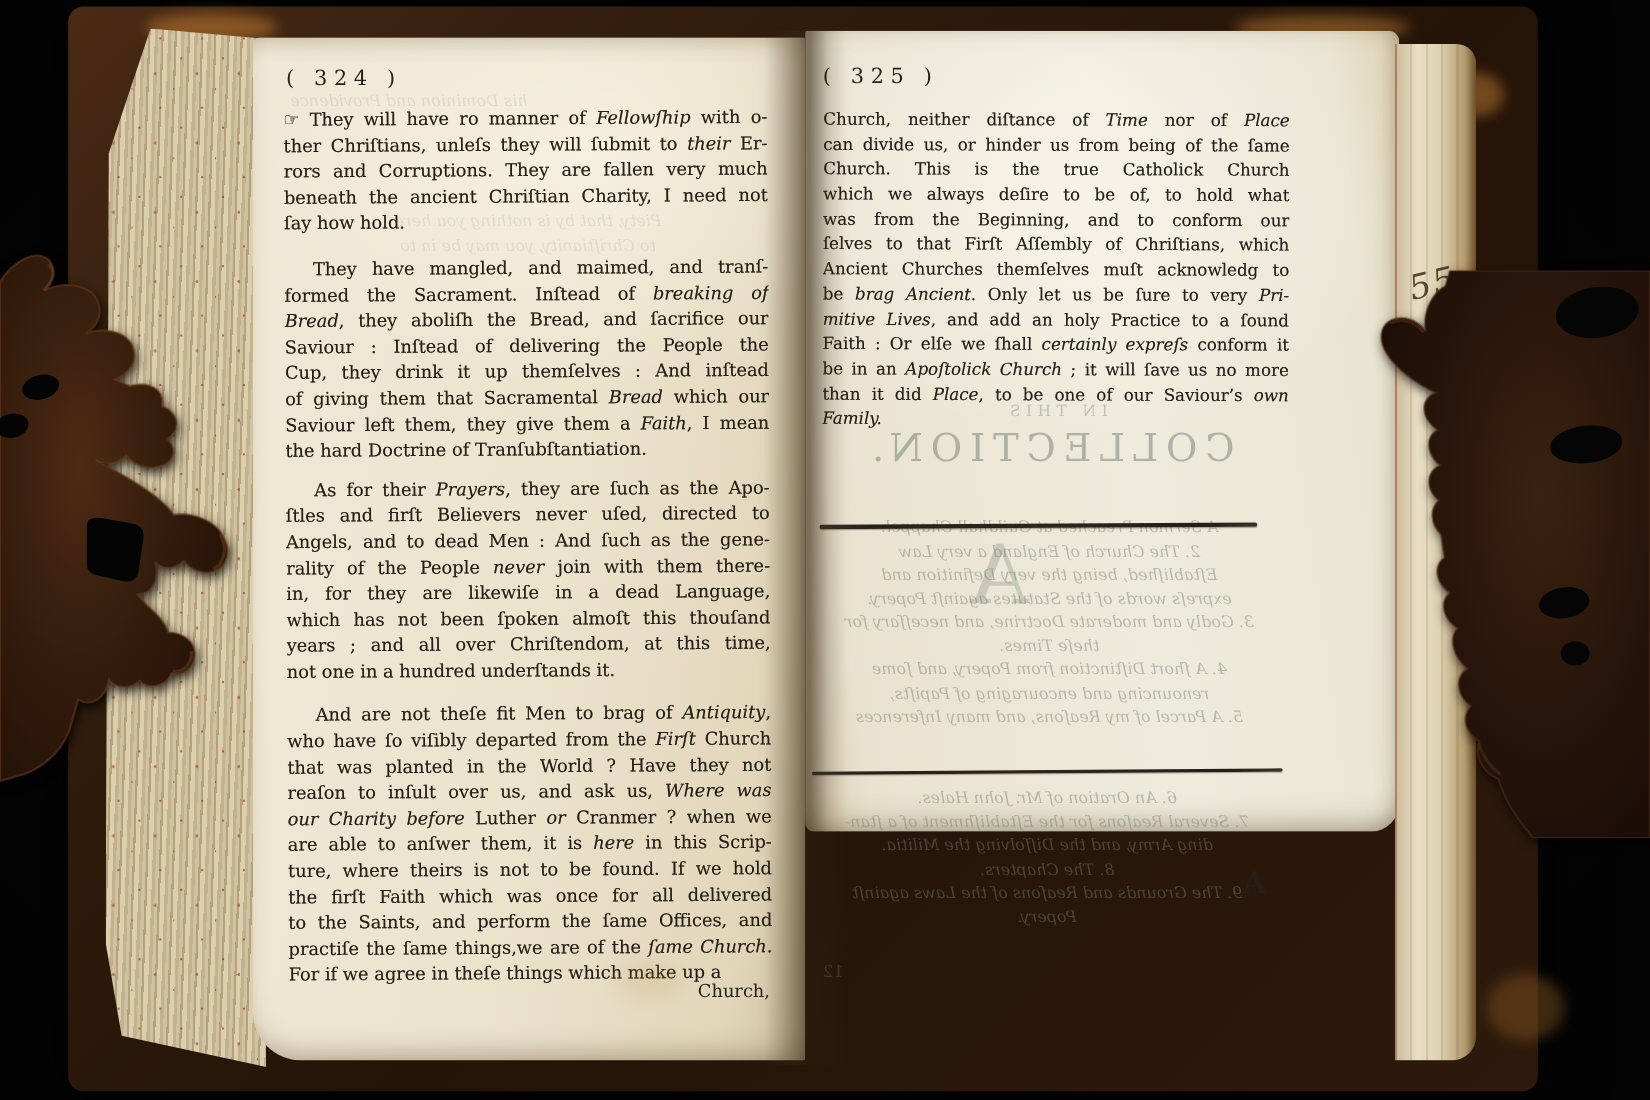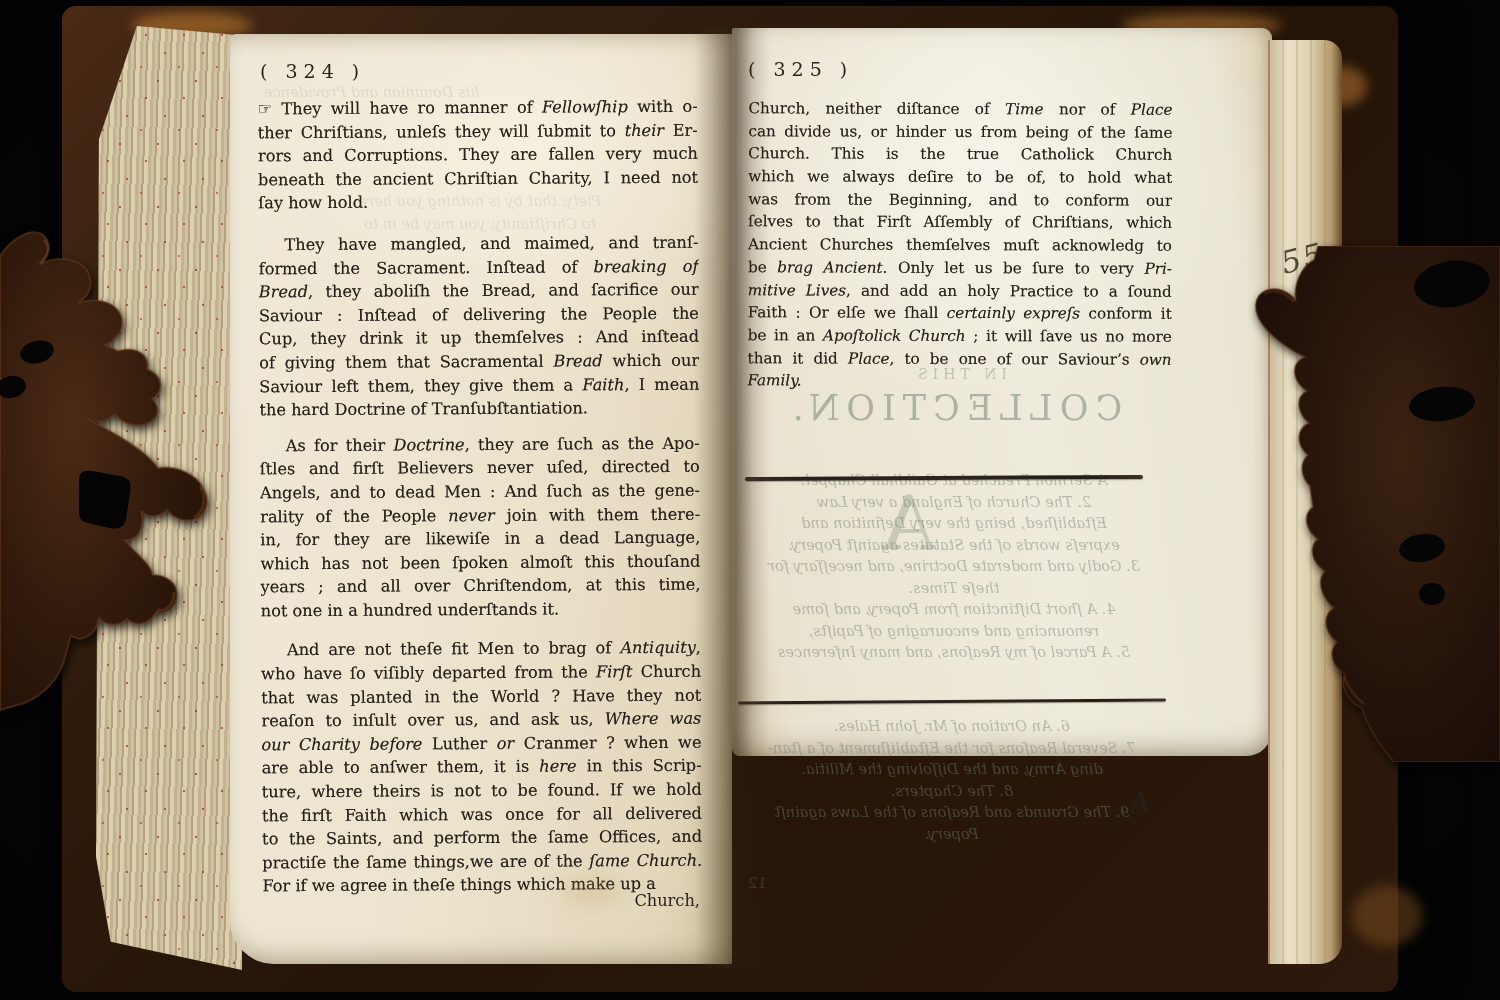--- a/index.html
+++ b/index.html
@@ -141,21 +141,21 @@
           <div class="tline indented"><span>They have mangled, and maimed, and tranſ-</span></div>
           <div class="tline"><span>formed the Sacrament.  Inſtead of </span><span class="it">breaking of</span></div>
           <div class="tline"><span class="it">Bread</span><span>, they aboliſh the Bread, and ſacrifice our</span></div>
           <div class="tline"><span>Saviour : Inſtead of delivering the People the</span></div>
           <div class="tline"><span>Cup, they drink it up themſelves :  And inſtead</span></div>
           <div class="tline"><span>of giving them that Sacramental </span><span class="it">Bread</span><span> which our</span></div>
           <div class="tline"><span>Saviour left them, they give them a </span><span class="it">Faith</span><span>, I mean</span></div>
           <div class="tline lastline"><span>the hard Doctrine of Tranſubſtantiation.</span></div>
         </div>
         <div class="para p-gap3">
-          <div class="tline indented"><span>As for their </span><span class="it">Doctrine</span><span>, they are ſuch as the Apo-</span></div>
+          <div class="tline indented"><span>As for their </span><span class="it">Prayers</span><span>, they are ſuch as the Apo-</span></div>
           <div class="tline"><span>ſtles and firſt Believers never uſed, directed to</span></div>
           <div class="tline"><span>Angels, and to dead Men :  And ſuch as the gene-</span></div>
           <div class="tline"><span>rality of the People </span><span class="it">never</span><span> join with them there-</span></div>
           <div class="tline"><span>in, for they are likewiſe in a dead Language,</span></div>
           <div class="tline"><span>which has not been ſpoken almoſt this thouſand</span></div>
           <div class="tline"><span>years ; and all over Chriſtendom, at this time,</span></div>
           <div class="tline lastline"><span>not one in a hundred underſtands it.</span></div>
         </div>
         <div class="para p-gap0">
           <div class="tline indented"><span>And are not theſe fit Men to brag of </span><span class="it">Antiquity</span><span>,</span></div>

